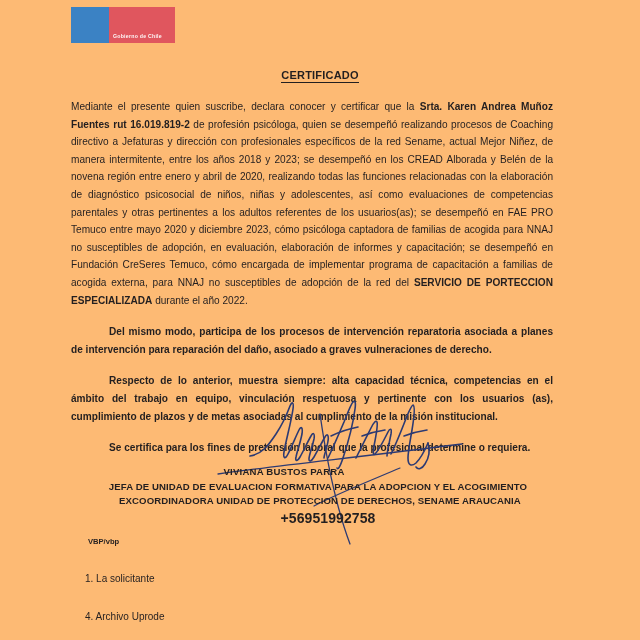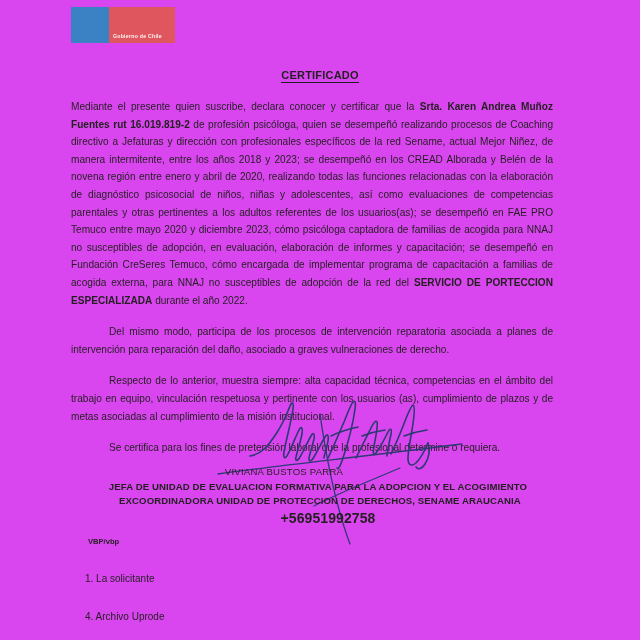--- a/index.html
+++ b/index.html
@@ -14,21 +14,21 @@
     position: relative;
     overflow: hidden;
     font-family: "Liberation Sans", sans-serif;
     color: #231f20;
     -webkit-font-smoothing: antialiased;
   }
 
   .page {
     position: absolute;
     inset: 0;
-    background: #d946ef;
+    background: #fdba74;
   }
 
   
   .header {
     position: absolute;
     top: 7px;
     left: 71px;
     width: 104px;
     height: 36px;
   }
@@ -92,20 +92,21 @@
     margin: 0 16px 14px 0;
     font-size: 10.1px;
     line-height: 17.6px;
     text-align: justify;
     text-justify: inter-word;
     color: #231f20;
     hyphens: none;
   }
   p.para.indent {
     text-indent: 38px;
+    font-weight: bold;
   }
   p.para b { font-weight: bold; }
 
   
   .sig-area {
     position: absolute;
     left: 0;
     top: 396px;
     width: 640px;
     height: 140px;
@@ -119,21 +120,21 @@
     overflow: visible;
   }
 
   .sig-name {
     position: absolute;
     left: 0;
     top: 466px;
     width: 568px;
     text-align: center;
     font-size: 9.6px;
-    font-weight: normal;
+    font-weight: bold;
     letter-spacing: 0.2px;
     color: #231f20;
   }
   .sig-line1 {
     position: absolute;
     left: 0;
     top: 481px;
     width: 636px;
     text-align: center;
     font-size: 9.6px;

